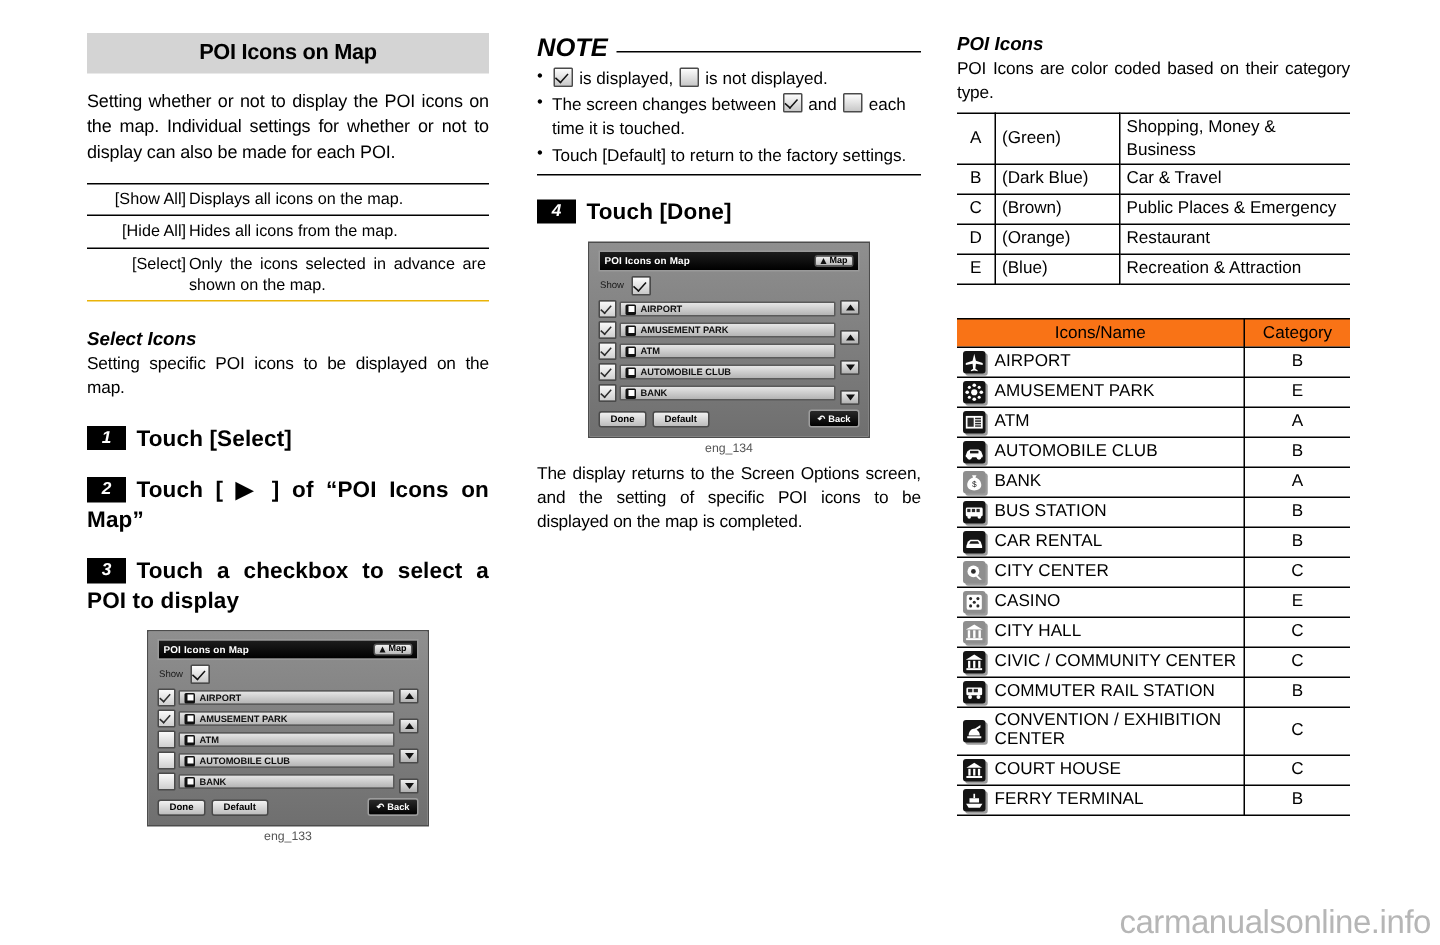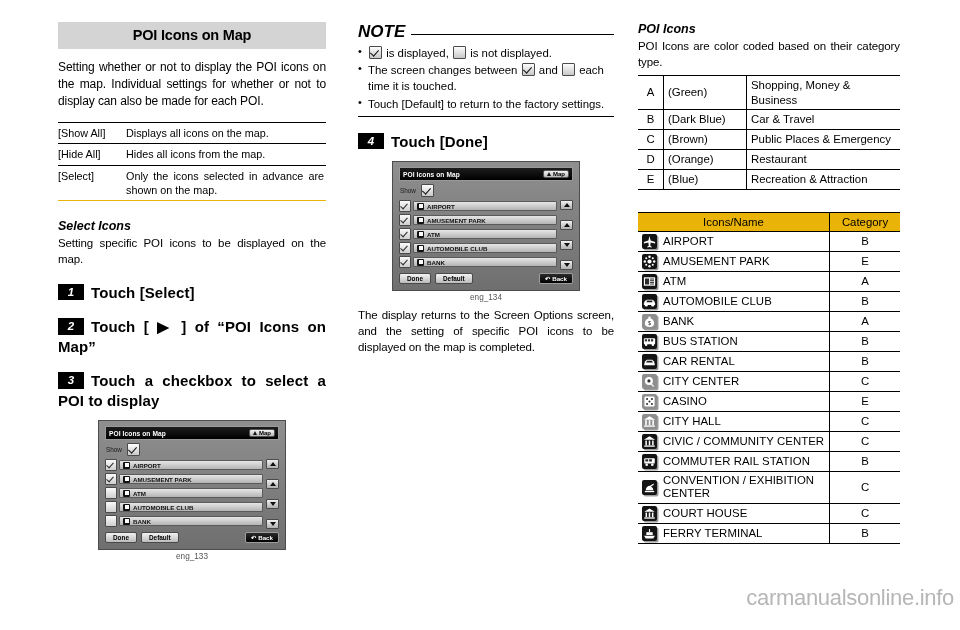--- a/index.html
+++ b/index.html
@@ -58,20 +58,21 @@
     width: 100%;
     border-collapse: collapse;
     margin-top: 12px;
     font-size: 10.8px;
   }
   table.defs td {
     border-top: 1px solid #000;
     padding: 3px 2px 3px 0;
     vertical-align: top;
     line-height: 1.32;
+    text-align: right;
   }
   table.defs tr:last-child td { border-bottom: 1px solid #eab308; }
   table.defs td.term { width: 66px; white-space: nowrap; }
   table.defs td.desc { text-align: justify; }
 
   
   .subhead {
     font-weight: bold;
     font-style: italic;
     font-size: 12.5px;
@@ -348,21 +349,21 @@
   table.cat tr td:nth-child(2) { width: 74px; }
   table.cat tr td:last-child { border-right: none; }
 
   table.icons {
     width: 100%;
     border-collapse: collapse;
     font-size: 11.4px;
     margin-top: 22px;
   }
   table.icons th {
-    background: #eab308;
+    background: #f97316;
     font-weight: normal;
     font-size: 11.4px;
     padding: 3px 4px;
     border: 1px solid #000;
     border-left: none;
     text-align: center;
   }
   table.icons th:last-child { border-right: none; width: 62px; }
   table.icons td {
     border: 1px solid #000;
@@ -418,21 +419,21 @@
   }
   .foot-rule {
     flex: 1;
     height: 2.5px;
     background: #000;
     margin-left: 9px;
   }
   .watermark {
     position: absolute;
     right: 6px;
-    bottom: 19px;
+    bottom: 2px;
     font-size: 22px;
     color: #b6b6b6;
     letter-spacing: -0.3px;
     font-family: "Liberation Sans", sans-serif;
   }
 </style>
 </head>
 <body>
 
 <div class="page">

